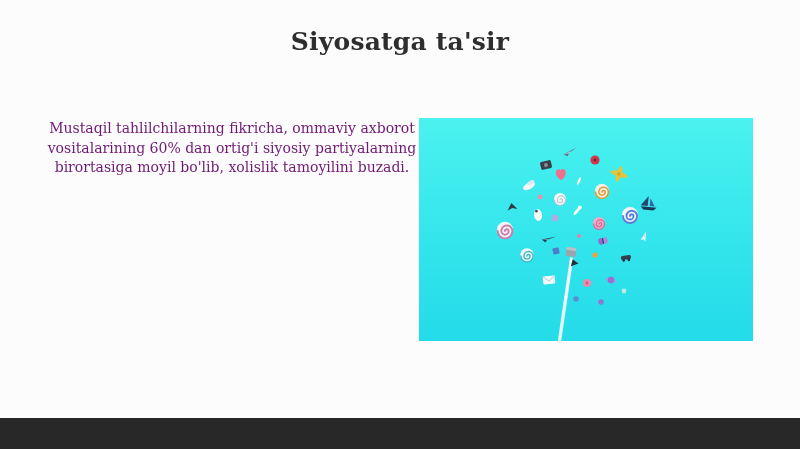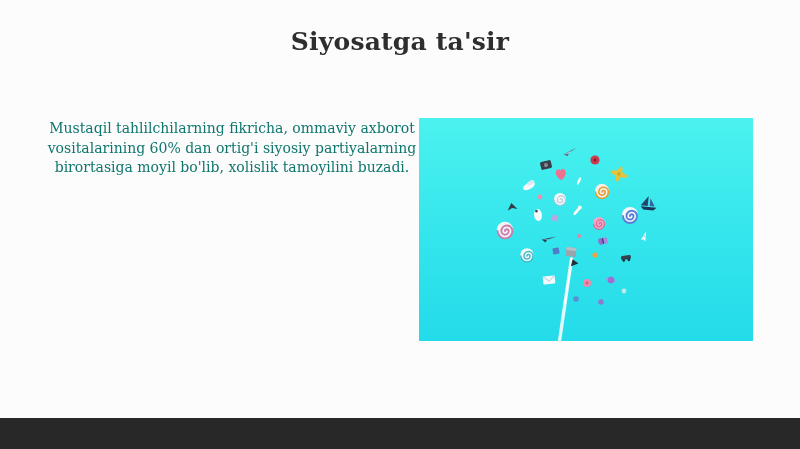--- a/index.html
+++ b/index.html
@@ -26,21 +26,21 @@
     font-weight: bold;
     color: #2e2e2e;
     letter-spacing: 0.2px;
   }
   .text-col {
     position: absolute;
     left: 38px;
     top: 119px;
     width: 388px;
     text-align: center;
-    color: #0f766e;
+    color: #701a75;
     font-size: 14px;
     line-height: 19.5px;
   }
   .text-col p {
     margin: 0 0 19px 0;
   }
   .photo {
     position: absolute;
     left: 419px;
     top: 118px;

